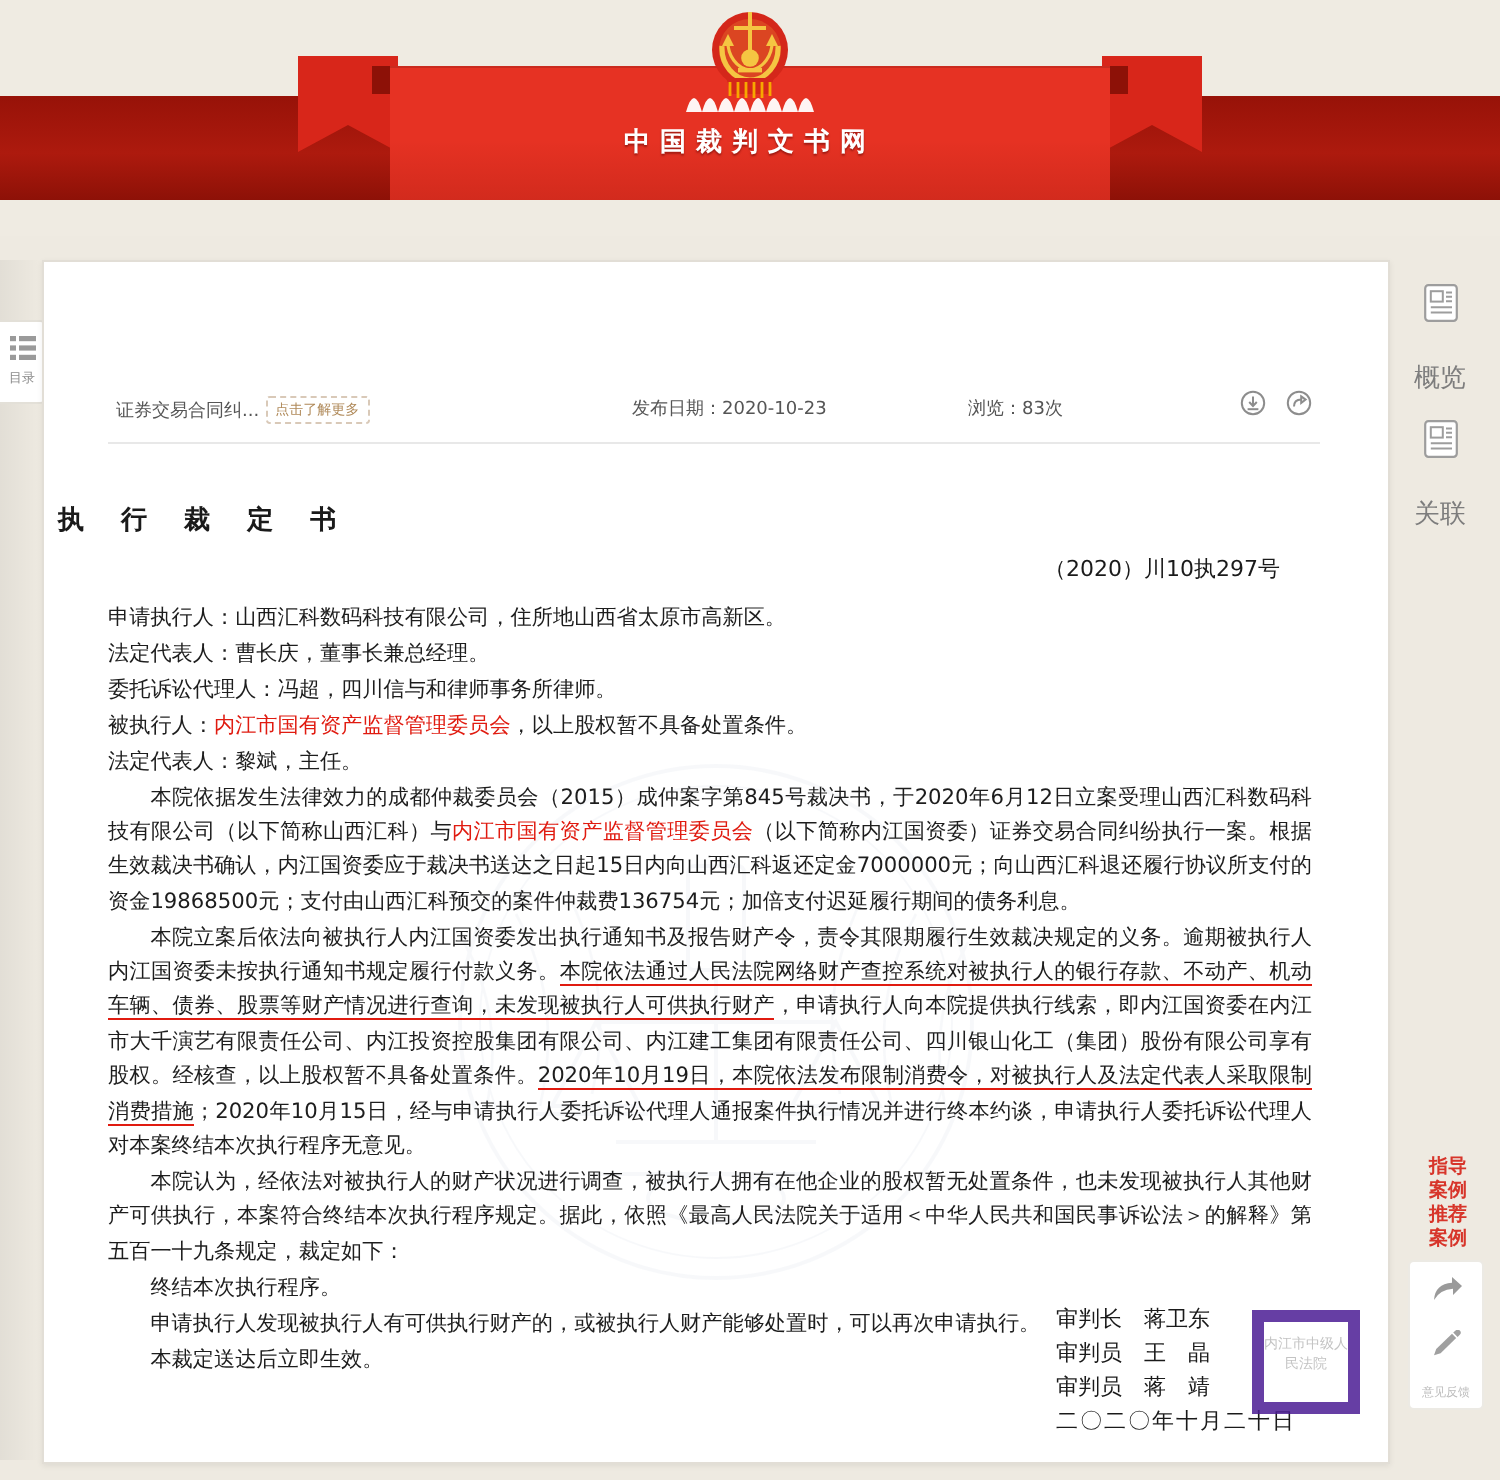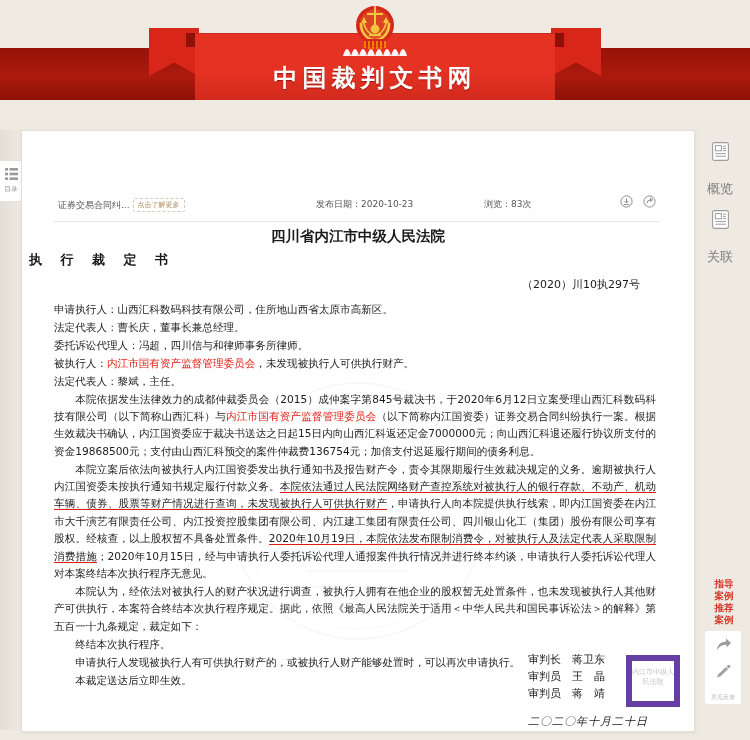--- a/index.html
+++ b/index.html
@@ -21,21 +21,21 @@
   .ribbon-right{position:absolute;right:149px;top:28px;width:50px;height:48px;background:#d8261a;
     clip-path:polygon(0 0,100% 0,100% 100%,50% 72%,0 100%);}
   .ribbon-mid{position:absolute;left:195px;top:33px;width:360px;height:67px;background:#e63223;
     box-shadow:0 1px 0 rgba(0,0,0,.12) inset;}
   .ribbon-mid:after{content:"";position:absolute;left:0;right:0;bottom:0;height:30px;
     background:linear-gradient(180deg,rgba(0,0,0,0) 0%,rgba(120,8,2,.18) 100%);}
   .ribbon-fold-l{position:absolute;left:186px;top:33px;width:10px;height:14px;background:#8d1107;}
   .ribbon-fold-r{position:absolute;left:554px;top:33px;width:10px;height:14px;background:#8d1107;}
   .emblem{position:absolute;left:50%;top:1px;transform:translateX(-50%);width:48px;height:52px;}
   .banner-title{position:absolute;left:0;right:0;top:62px;text-align:center;
-    color:#fff;font-size:24px;font-weight:bold;letter-spacing:5px;
+    color:#fff;font-size:13px;font-weight:bold;letter-spacing:5px;
     font-family:Liberation Sans, sans-serif;text-shadow:0 1px 1px rgba(90,4,0,.5);}
   .banner-sub{position:absolute;left:0;right:0;top:87px;text-align:center;
     color:#ffd9d3;font-size:7.5px;letter-spacing:1.2px;font-family:"Liberation Sans",sans-serif;}
   .scallop{position:absolute;left:50%;top:42px;transform:translateX(-50%);width:64px;height:14px;}
 
   
   .sheet{position:absolute;left:21px;top:130px;width:672px;height:600px;background:#fff;
     border:1px solid #e2ded6;box-shadow:0 1px 3px rgba(0,0,0,.07);}
   .watermark{position:absolute;left:50%;top:230px;transform:translateX(-50%);
     width:420px;height:300px;opacity:.10;pointer-events:none;}
@@ -62,21 +62,21 @@
 
   .body{position:absolute;left:32px;right:38px;top:170px;font-size:10.6px;line-height:17.4px;
     color:#1d1d1d;text-align:justify;}
   .body p{margin:0 0 .5px 0;}
   .body p.ind{text-indent:2em;}
   .red{color:#e01b10;}
   .uline{border-bottom:1px solid #e01b10;}
 
   .sign{position:absolute;right:46px;top:520px;font-size:11px;line-height:17px;text-align:left;}
   .sign .row{white-space:pre;}
-  .sign .date{margin-top:11px;letter-spacing:1px;font-style:italic;}
+  .sign .date{margin-top:0;letter-spacing:1px;}
   .seal{position:absolute;right:14px;top:524px;width:42px;height:34px;border:6px solid #4c1d95;
     color:#b9b9b9;font-size:7px;text-align:center;line-height:10px;padding-top:6px;opacity:.85;}
 
   
   .rail-left{position:absolute;left:0px;top:160px;width:22px;height:36px;background:#ffffff;
     border:1px solid #e3e0d8;border-left:none;border-radius:0 3px 3px 0;text-align:center;padding-top:4px;}
   .rail-left .lbl{font-size:6.5px;color:#8b8b8b;margin-top:1px;}
 
   
   .rail-right{position:absolute;right:6px;top:142px;width:44px;}
@@ -177,29 +177,28 @@
         <path d="M6.5 3.3 v4.4 M4.6 6 L6.5 8 L8.4 6" fill="none" stroke="#8d8d8d" stroke-width="1"></path>
         <path d="M3.8 9.6 h5.4" stroke="#8d8d8d" stroke-width="1"></path>
       </svg>
       <svg width="13" height="13" viewBox="0 0 13 13">
         <circle cx="6.5" cy="6.5" r="5.6" fill="none" stroke="#8d8d8d" stroke-width="1"></circle>
         <path d="M4 8.3 q0 -3.4 3.6 -3.5 M7.6 3.2 l2.2 1.6 l-2.2 1.7 z" fill="none" stroke="#8d8d8d" stroke-width="1"></path>
       </svg>
     </div>
   </div>
 
-  <div class="court">四川省内江市中级人民法院</div>
   <div class="doctype">执 行 裁 定 书</div>
   <div class="caseno">（2020）川10执297号</div>
 
   <div class="body">
     <p>申请执行人：山西汇科数码科技有限公司，住所地山西省太原市高新区。</p>
     <p>法定代表人：曹长庆，董事长兼总经理。</p>
     <p>委托诉讼代理人：冯超，四川信与和律师事务所律师。</p>
-    <p><span>被执行人：</span><span class="red">内江市国有资产监督管理委员会</span><span>，未发现被执行人可供执行财产。</span></p>
+    <p><span>被执行人：</span><span class="red">内江市国有资产监督管理委员会</span><span>，以上股权暂不具备处置条件。</span></p>
     <p>法定代表人：黎斌，主任。</p>
 
     <p class="ind"><span>本院依据发生法律效力的成都仲裁委员会（2015）成仲案字第845号裁决书，于2020年6月12日立案受理山西汇科数码科技有限公司（以下简称山西汇科）与</span><span class="red">内江市国有资产监督管理委员会</span><span>（以下简称内江国资委）证券交易合同纠纷执行一案。根据生效裁决书确认，内江国资委应于裁决书送达之日起15日内向山西汇科返还定金7000000元；向山西汇科退还履行协议所支付的资金19868500元；支付由山西汇科预交的案件仲裁费136754元；加倍支付迟延履行期间的债务利息。</span></p>
 
     <p class="ind"><span>本院立案后依法向被执行人内江国资委发出执行通知书及报告财产令，责令其限期履行生效裁决规定的义务。逾期被执行人内江国资委未按执行通知书规定履行付款义务。</span><span class="uline">本院依法通过人民法院网络财产查控系统对被执行人的银行存款、不动产、机动车辆、债券、股票等财产情况进行查询，未发现被执行人可供执行财产</span><span>，申请执行人向本院提供执行线索，即内江国资委在内江市大千演艺有限责任公司、内江投资控股集团有限公司、内江建工集团有限责任公司、四川银山化工（集团）股份有限公司享有股权。经核查，以上股权暂不具备处置条件。</span><span class="uline">2020年10月19日，本院依法发布限制消费令，对被执行人及法定代表人采取限制消费措施</span><span>；2020年10月15日，经与申请执行人委托诉讼代理人通报案件执行情况并进行终本约谈，申请执行人委托诉讼代理人对本案终结本次执行程序无意见。</span></p>
 
     <p class="ind">本院认为，经依法对被执行人的财产状况进行调查，被执行人拥有在他企业的股权暂无处置条件，也未发现被执行人其他财产可供执行，本案符合终结本次执行程序规定。据此，依照《最高人民法院关于适用＜中华人民共和国民事诉讼法＞的解释》第五百一十九条规定，裁定如下：</p>
     <p class="ind">终结本次执行程序。</p>
     <p class="ind">申请执行人发现被执行人有可供执行财产的，或被执行人财产能够处置时，可以再次申请执行。</p>
     <p class="ind">本裁定送达后立即生效。</p>

